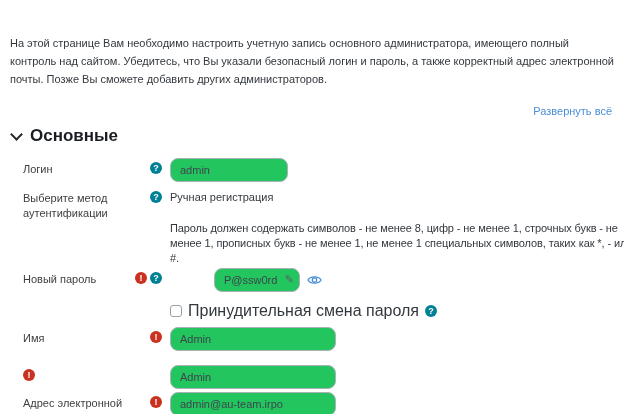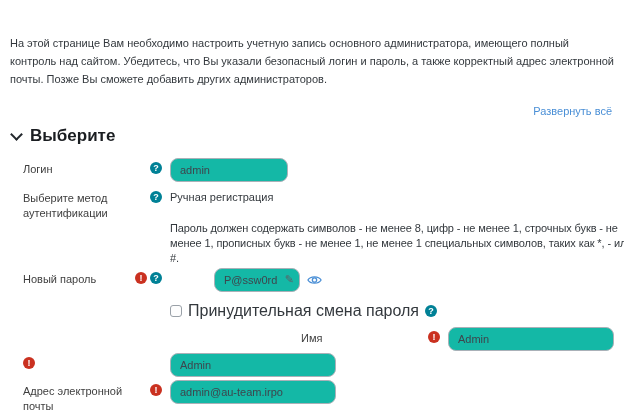--- a/index.html
+++ b/index.html
@@ -22,60 +22,60 @@
   .ltext{flex:1;font-size:11px;line-height:15px;color:#3e3e3e;padding-top:4px;}
   .licons{display:flex;gap:3px;padding-top:4px;flex:0 0 auto;}
   .ccol{margin-left:8px;display:flex;align-items:center;gap:6px;}
 
   .icon-circle{width:12px;height:12px;border-radius:50%;color:#fff;font-size:9px;font-weight:bold;
     display:flex;align-items:center;justify-content:center;line-height:1;cursor:pointer;}
   .icon-help{background:#008196;}
   .icon-req{background:#ca3120;}
 
   input.text{height:24px;border:1px solid #aab1b8;border-radius:8px;padding:0 9px;font-size:11px;
-    font-family:inherit;color:#3e454d;box-sizing:border-box;background:#14b8a6;outline:none;}
+    font-family:inherit;color:#3e454d;box-sizing:border-box;background:#22c55e;outline:none;}
   .w-login{width:118px;}
   .w-name{width:166px;}
   .w-pass{width:86px;padding-right:20px;margin-left:44px;}
 
   .pass-wrap{position:relative;display:inline-block;}
   .pencil-icon{position:absolute;right:6px;top:5px;font-size:11px;color:#5b6268;pointer-events:none;}
   .eye-btn{display:flex;align-items:center;cursor:pointer;margin-left:1px;}
 
   .static-value{font-size:11px;color:#33383d;padding-top:4px;}
   .hint{font-size:11px;line-height:15px;color:#33383d;width:468px;margin:0 0 0 160px;letter-spacing:-0.1px;}
 
   .checkbox{width:12px;height:12px;border:1px solid #9aa1a8;border-radius:3px;background:#fdfdfd;
     box-sizing:border-box;cursor:pointer;flex:0 0 auto;}
   .cb-label{font-size:16px;color:#33383d;cursor:pointer;}
 
   .mb-login{margin-bottom:5px;}
   .mb-auth{}
   .mb-hint{margin-bottom:2px;}
   .mb-pass{margin-bottom:10px;}
   .mb-cb{margin-bottom:7px;}
-  .mb-fn{margin-bottom:2px;justify-content:flex-end;}
+  .mb-fn{margin-bottom:14px;}
   .mb-ln{margin-bottom:3px;}
   .mb-em{margin-bottom:3px;}
 </style>
 </head>
 <body>
 
 <div class="page">
 
 
   <p class="intro">На этой странице Вам необходимо настроить учетную запись основного администратора, имеющего полный контроль над сайтом. Убедитесь, что Вы указали безопасный логин и пароль, а также корректный адрес электронной почты. Позже Вы сможете добавить других администраторов.</p>
 
   <div class="expand-row">
     <a class="expand-link">Развернуть всё</a>
   </div>
 
   <div class="section-header">
     <span class="chevron"></span>
-    <h3 class="section-title">Выберите</h3>
+    <h3 class="section-title">Основные</h3>
   </div>
 
   <div class="frow mb-login">
     <div class="lcol">
       <span class="ltext">Логин</span>
       <span class="licons">
         <span class="icon-circle icon-help">?</span>
       </span>
     </div>
     <div class="ccol">

